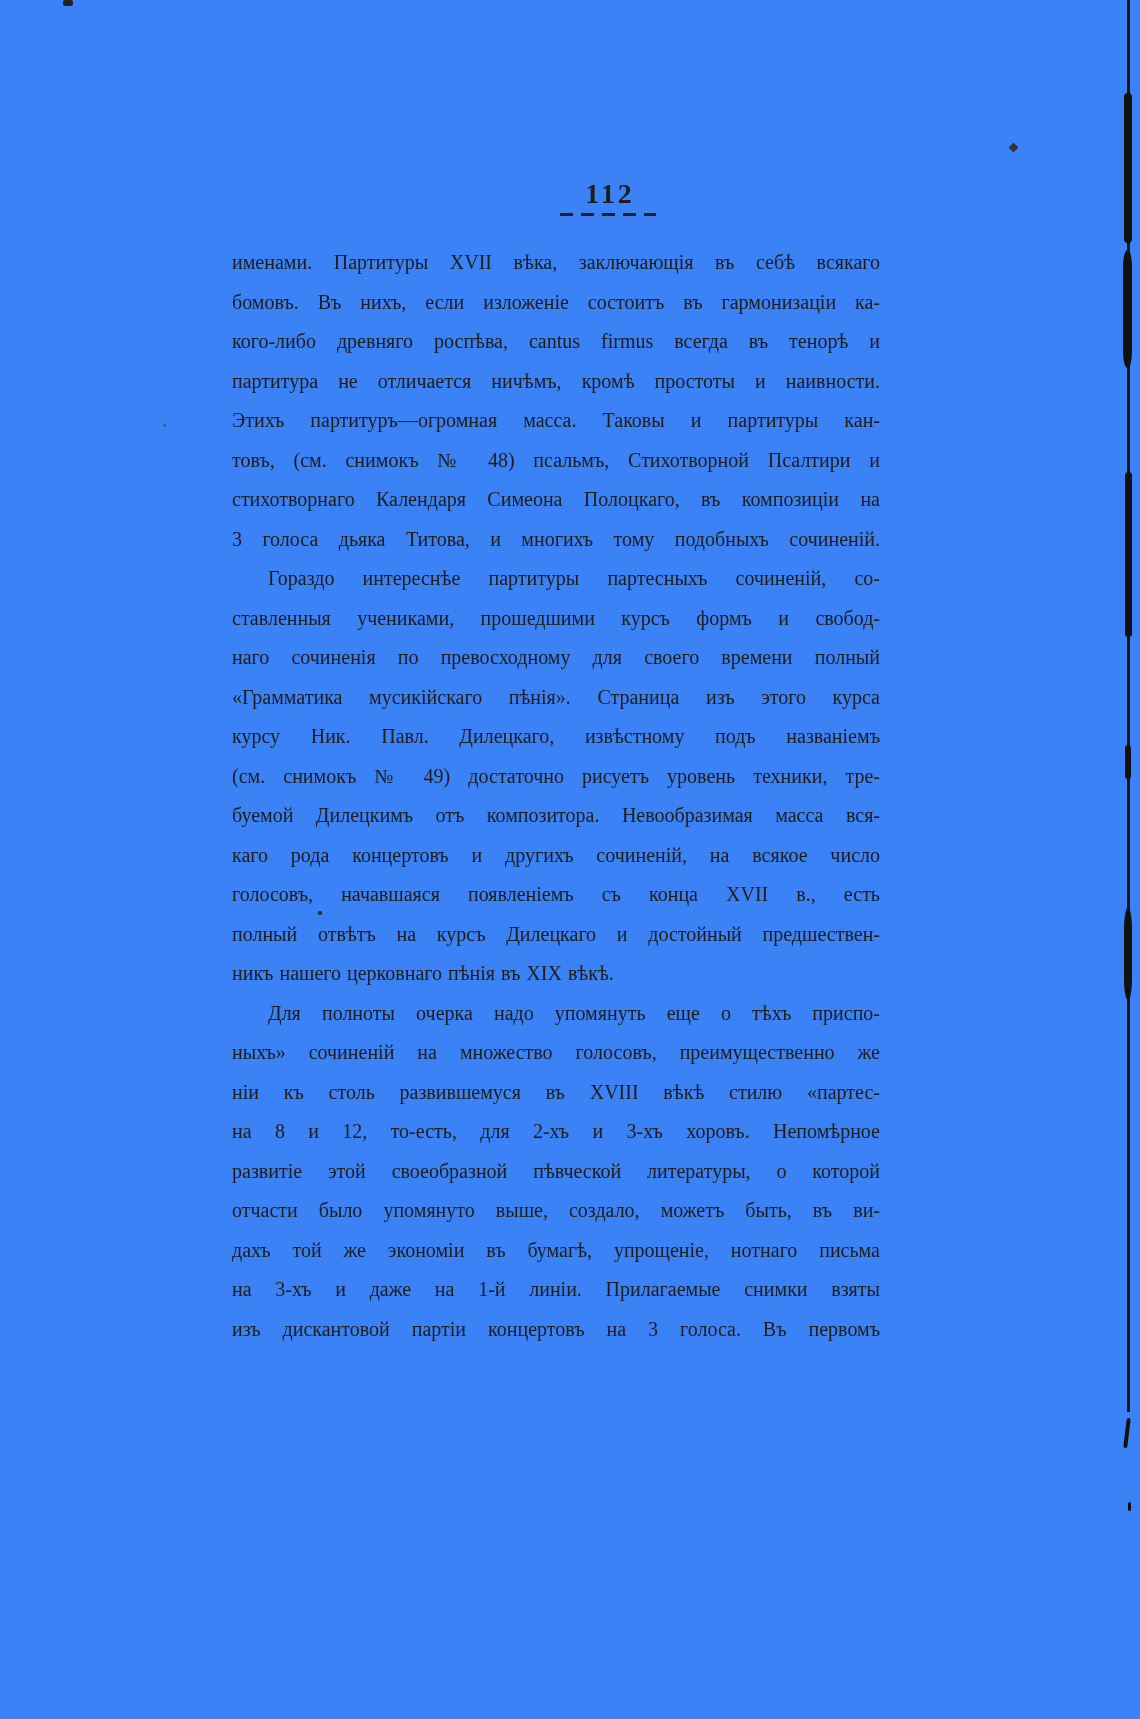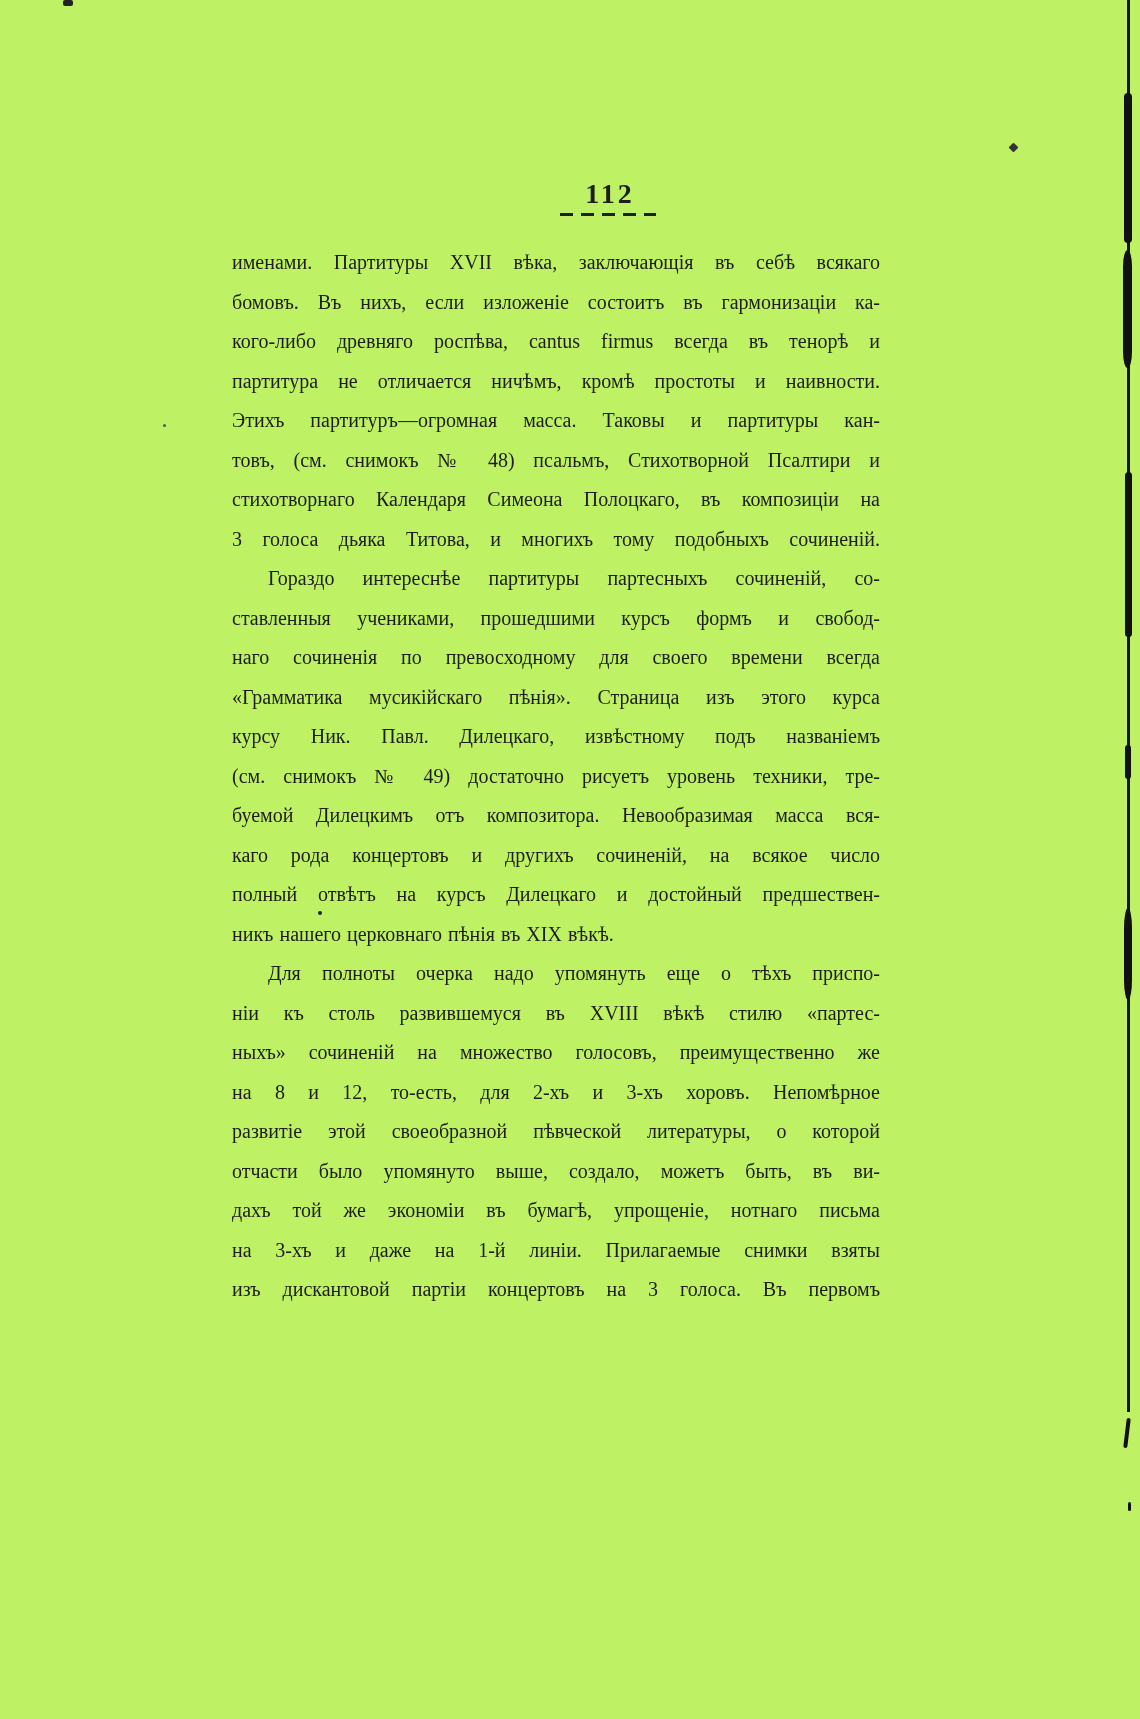--- a/index.html
+++ b/index.html
@@ -5,21 +5,21 @@
   html,body{margin:0;padding:0;}
   body{
     width:1140px;height:1719px;
     background:#fdfdfc;
     font-family:"Liberation Serif","DejaVu Serif",serif;
     position:relative;
     overflow:hidden;
   }
   .page{
     position:absolute;inset:0;
-    background:#bef264;
+    background:#3b82f6;
   }
   .page-number{
     position:absolute;
     left:540px;top:178px;width:140px;
     text-align:center;
     font-size:28px;
     font-weight:600;
     letter-spacing:3px;
     color:#1d1d1b;
   }
@@ -76,31 +76,32 @@
       <div class="line">именами. Партитуры XVII вѣка, заключающія въ себѣ всякаго</div>
       <div class="line">бомовъ. Въ нихъ, если изложеніе состоитъ въ гармонизаціи ка-</div>
       <div class="line">кого-либо древняго роспѣва, cantus firmus всегда въ тенорѣ и</div>
       <div class="line">партитура не отличается ничѣмъ, кромѣ простоты и наивности.</div>
       <div class="line">Этихъ партитуръ—огромная масса. Таковы и партитуры кан-</div>
       <div class="line">товъ, (см. снимокъ № 48) псальмъ, Стихотворной Псалтири и</div>
       <div class="line">стихотворнаго Календаря Симеона Полоцкаго, въ композиціи на</div>
       <div class="line">3 голоса дьяка Титова, и многихъ тому подобныхъ сочиненій.</div>
       <div class="line indent">Гораздо интереснѣе партитуры партесныхъ сочиненій, со-</div>
       <div class="line">ставленныя учениками, прошедшими курсъ формъ и свобод-</div>
-      <div class="line">наго сочиненія по превосходному для своего времени всегда</div>
+      <div class="line">наго сочиненія по превосходному для своего времени полный</div>
       <div class="line">«Грамматика мусикійскаго пѣнія». Страница изъ этого курса</div>
       <div class="line">курсу Ник. Павл. Дилецкаго, извѣстному подъ названіемъ</div>
       <div class="line">(см. снимокъ № 49) достаточно рисуетъ уровень техники, тре-</div>
       <div class="line">буемой Дилецкимъ отъ композитора. Невообразимая масса вся-</div>
       <div class="line">каго рода концертовъ и другихъ сочиненій, на всякое число</div>
+      <div class="line">голосовъ, начавшаяся появленіемъ съ конца XVII в., есть</div>
       <div class="line">полный отвѣтъ на курсъ Дилецкаго и достойный предшествен-</div>
       <div class="line left">никъ нашего церковнаго пѣнія въ XIX вѣкѣ.</div>
       <div class="line indent">Для полноты очерка надо упомянуть еще о тѣхъ приспо-</div>
+      <div class="line">ныхъ» сочиненій на множество голосовъ, преимущественно же</div>
       <div class="line">ніи къ столь развившемуся въ XVIII вѣкѣ стилю «партес-</div>
-      <div class="line">ныхъ» сочиненій на множество голосовъ, преимущественно же</div>
       <div class="line">на 8 и 12, то-есть, для 2-хъ и 3-хъ хоровъ. Непомѣрное</div>
       <div class="line">развитіе этой своеобразной пѣвческой литературы, о которой</div>
       <div class="line">отчасти было упомянуто выше, создало, можетъ быть, въ ви-</div>
       <div class="line">дахъ той же экономіи въ бумагѣ, упрощеніе, нотнаго письма</div>
       <div class="line">на 3-хъ и даже на 1-й линіи. Прилагаемые снимки взяты</div>
       <div class="line">изъ дискантовой партіи концертовъ на 3 голоса. Въ первомъ</div>
     </div>
 
   <div class="scan-line"></div>
   <div class="scan-blob blob1"></div>

